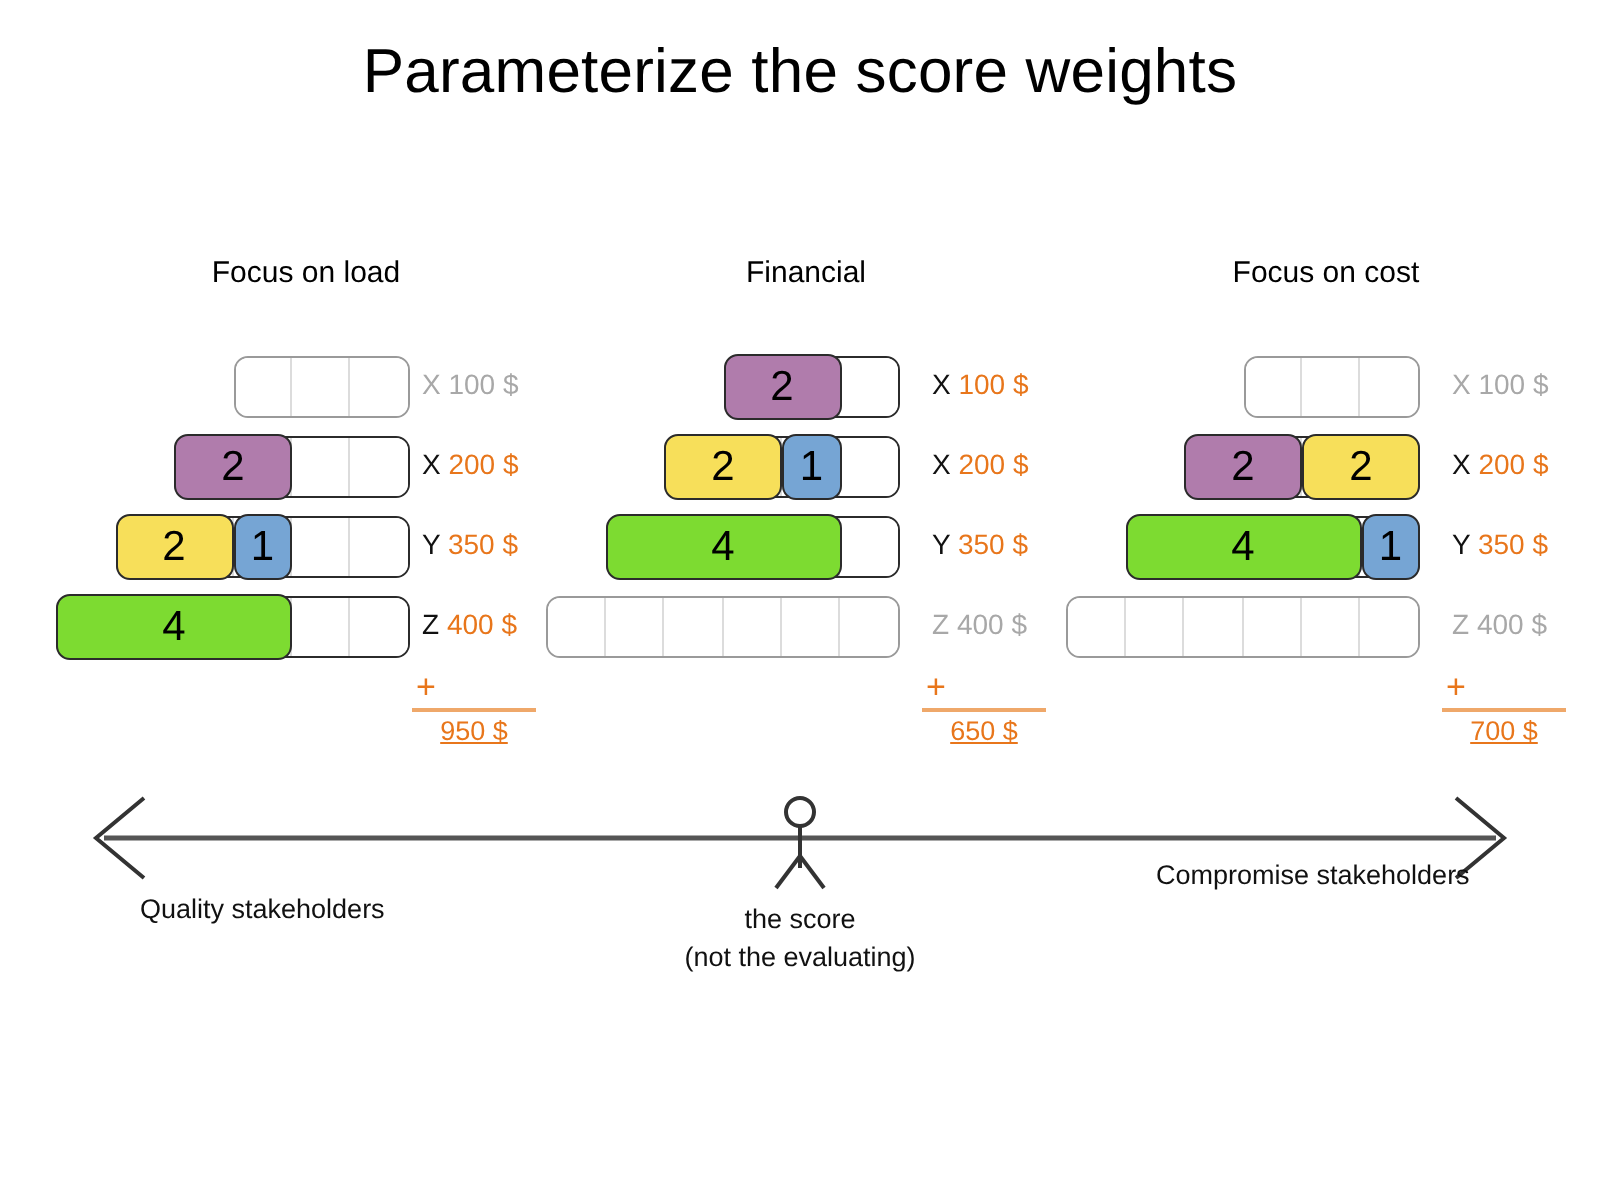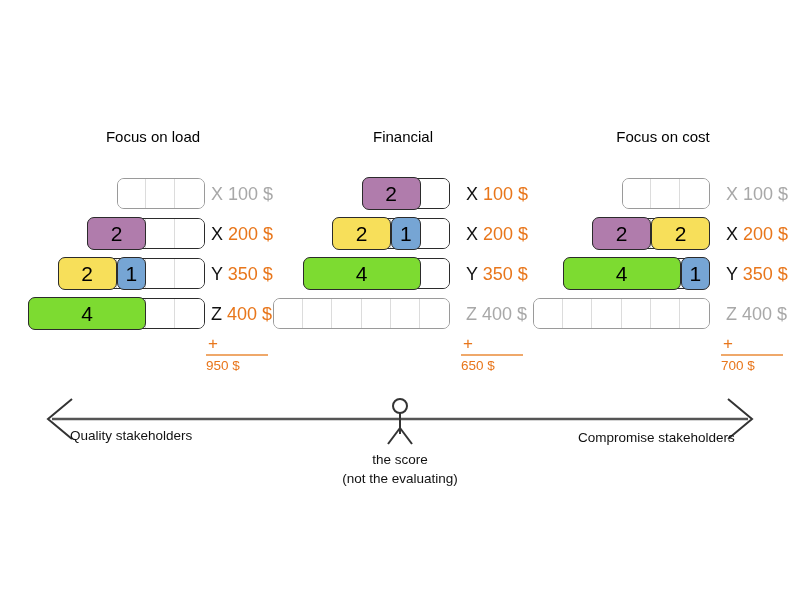--- a/index.html
+++ b/index.html
@@ -53,55 +53,56 @@
     font-size:21px;color:#000;line-height:1;
   }
   .seg.purple{background:#b07cac;}
   .seg.yellow{background:#f7df5a;}
   .seg.blue  {background:#76a5d4;}
   .seg.green {background:#7ddb31;}
 
   
   .price{
     position:absolute;top:10px;
-    font-size:18px;white-space:nowrap;
+    font-size:14px;white-space:nowrap;
   }
   .price .letter{color:#111;}
   .price .amount{color:#e8761b;}
   .price.off .letter,.price.off .amount{color:#a8a8a8;}
 
   
   .total{position:absolute;font-size:13.5px;color:#e8761b;white-space:nowrap;}
   .total .plus{
     display:block;text-align:left;font-size:17px;line-height:12px;
     padding-left:2px;
   }
   .total .rule{
     display:block;height:2.2px;background:#efa86a;margin:4px 0 2px 0;
   }
-  .total .sum{display:block;text-align:left;}
+  .total .sum{display:block;text-align:center;text-decoration:underline;}
 
   
   #spectrum{position:absolute;left:0;top:392px;width:800px;height:120px;}
   #axis-svg{position:absolute;left:0;top:0;}
   .spec-label{
     position:absolute;font-size:13.5px;color:#111;white-space:nowrap;
   }
-  #label-left{left:70px;top:36px;}
+  #label-left{left:70px;top:55px;}
   #label-right{left:578px;top:38px;}
   #user-cap{
     position:absolute;left:0;top:58px;width:800px;text-align:center;
     font-size:13.5px;color:#111;line-height:19px;
   }
 </style>
 </head>
 <body>
 
 <div id="slide">
 
+  <div id="title">Parameterize the score weights</div>
 
   <div id="columns-host">
       <div class="column" style="left: 28px; width: 250px;">
         <div class="col-head">Focus on load</div>
         <div class="rows">
           <div class="row">
             <div class="track" style="width: 88.5px; left: 88.5px;">
               <div class="cell" style="width: 29.5px;"></div>
               <div class="cell" style="width: 29.5px;"></div>
               <div class="cell" style="width: 29.5px;"></div>

